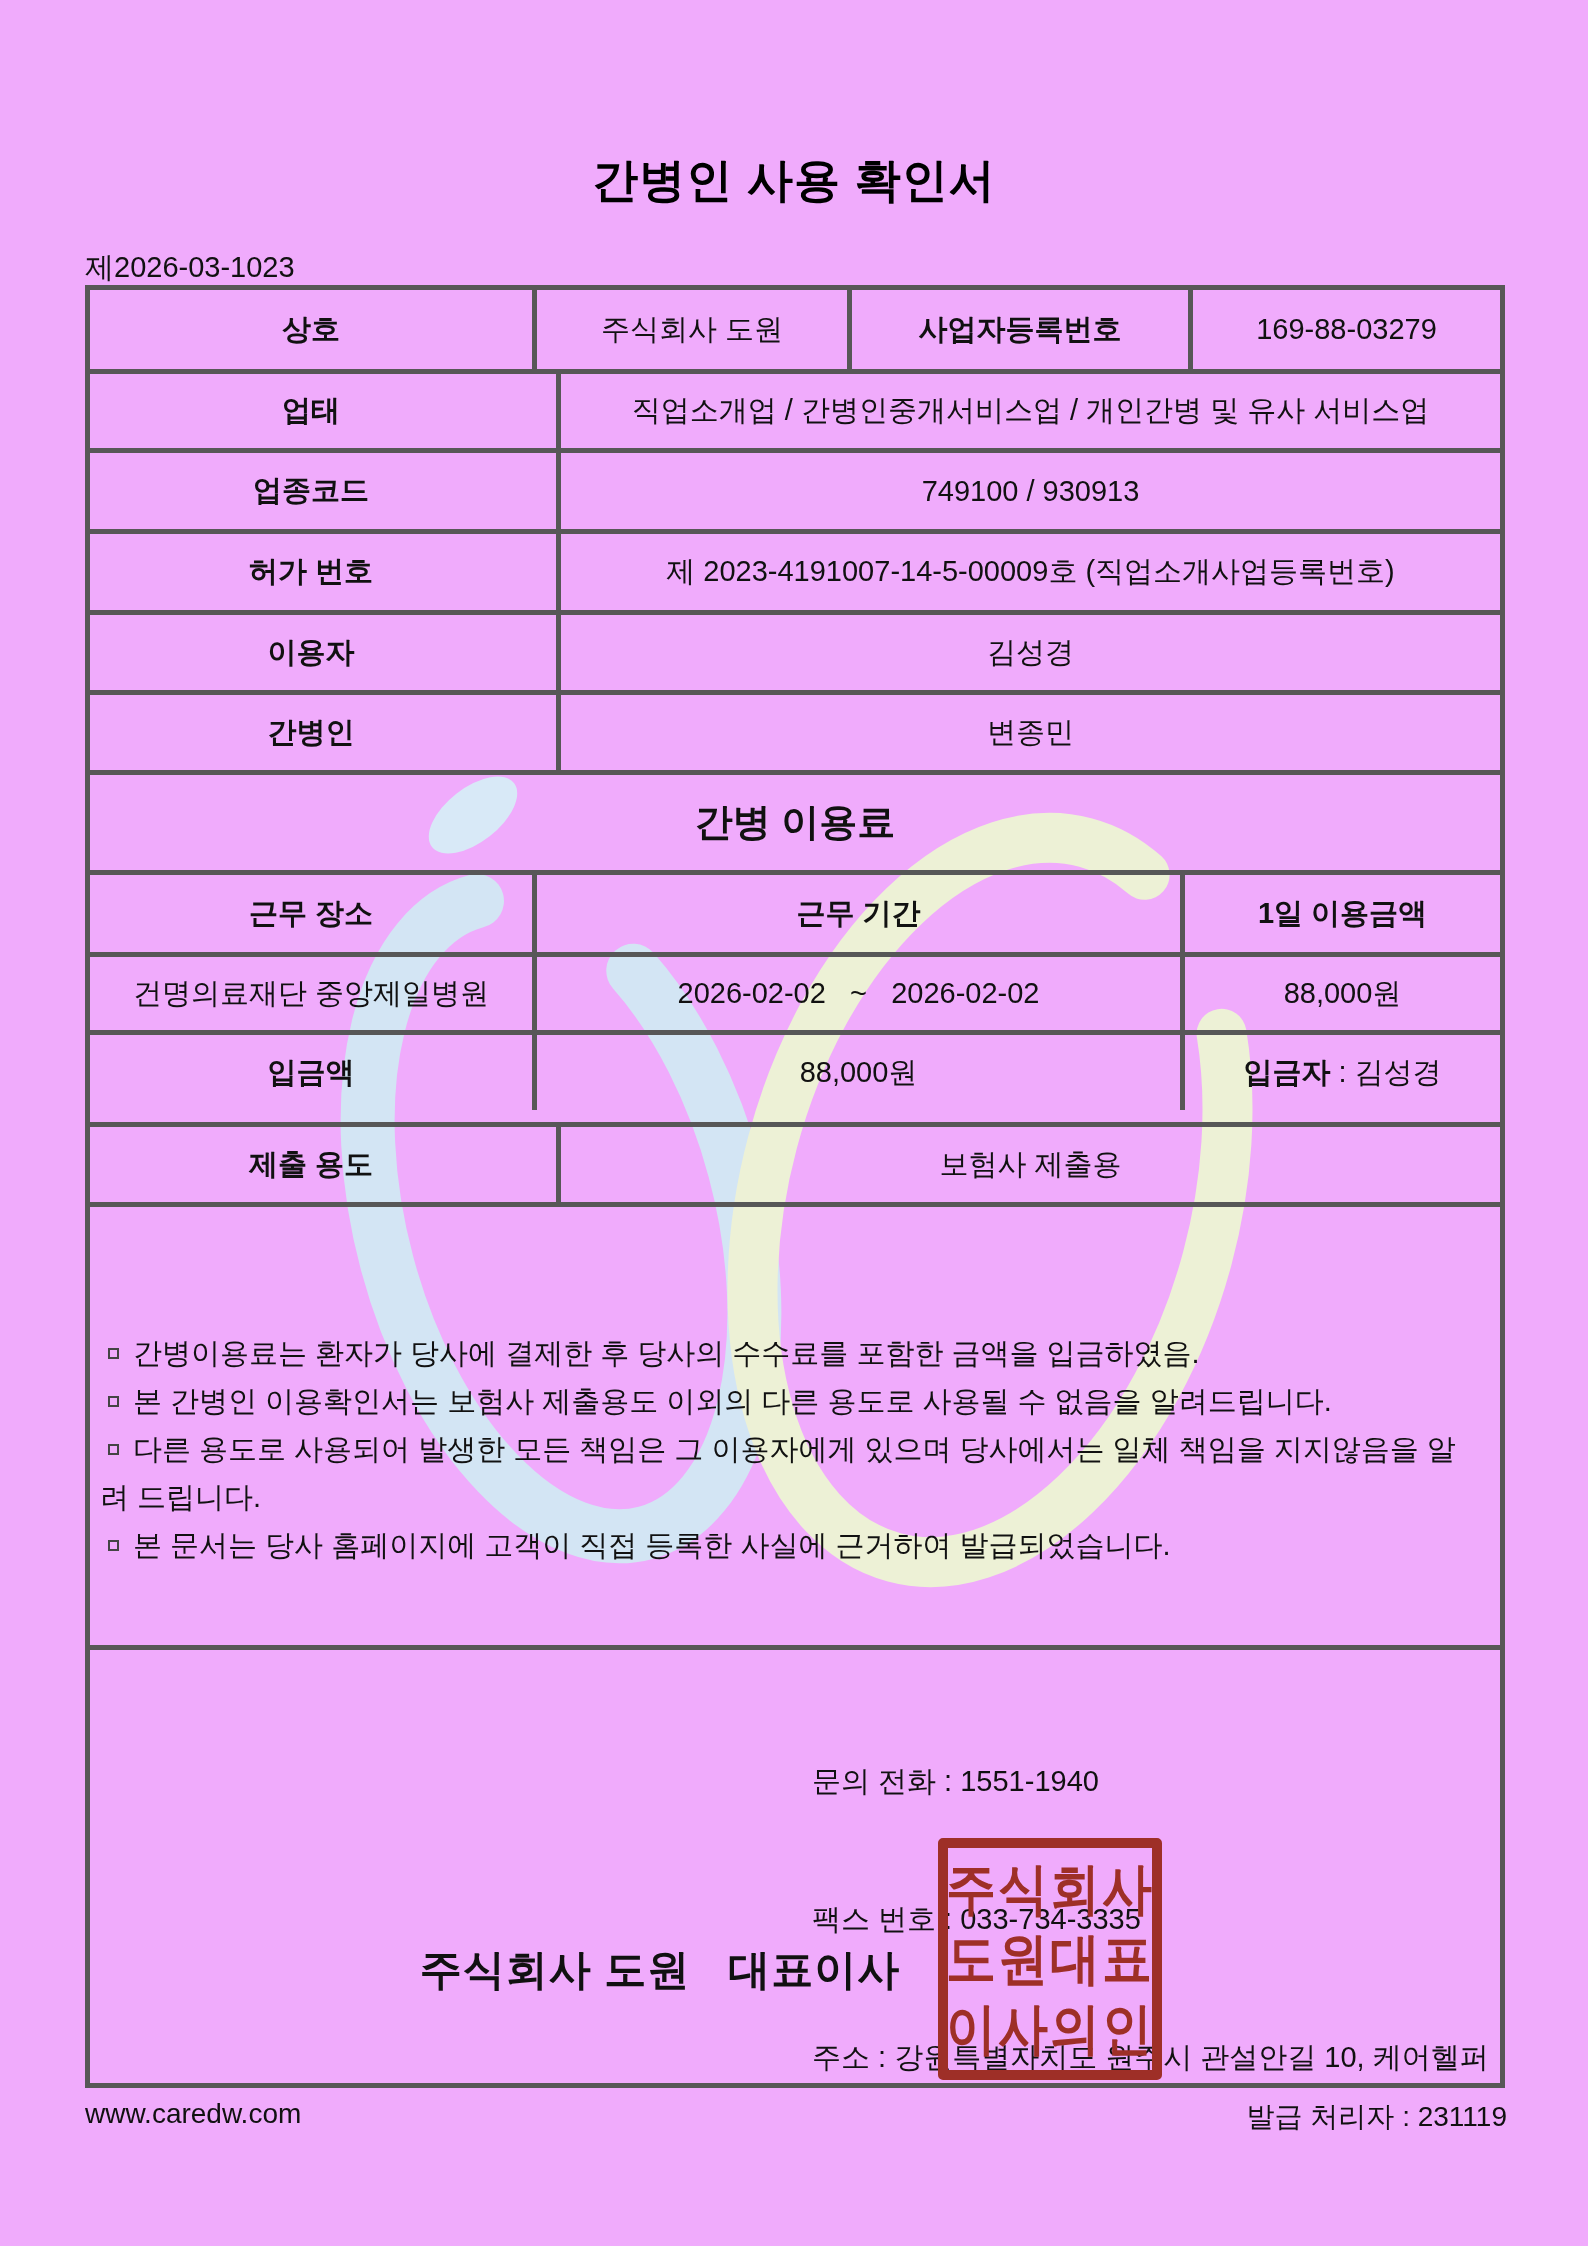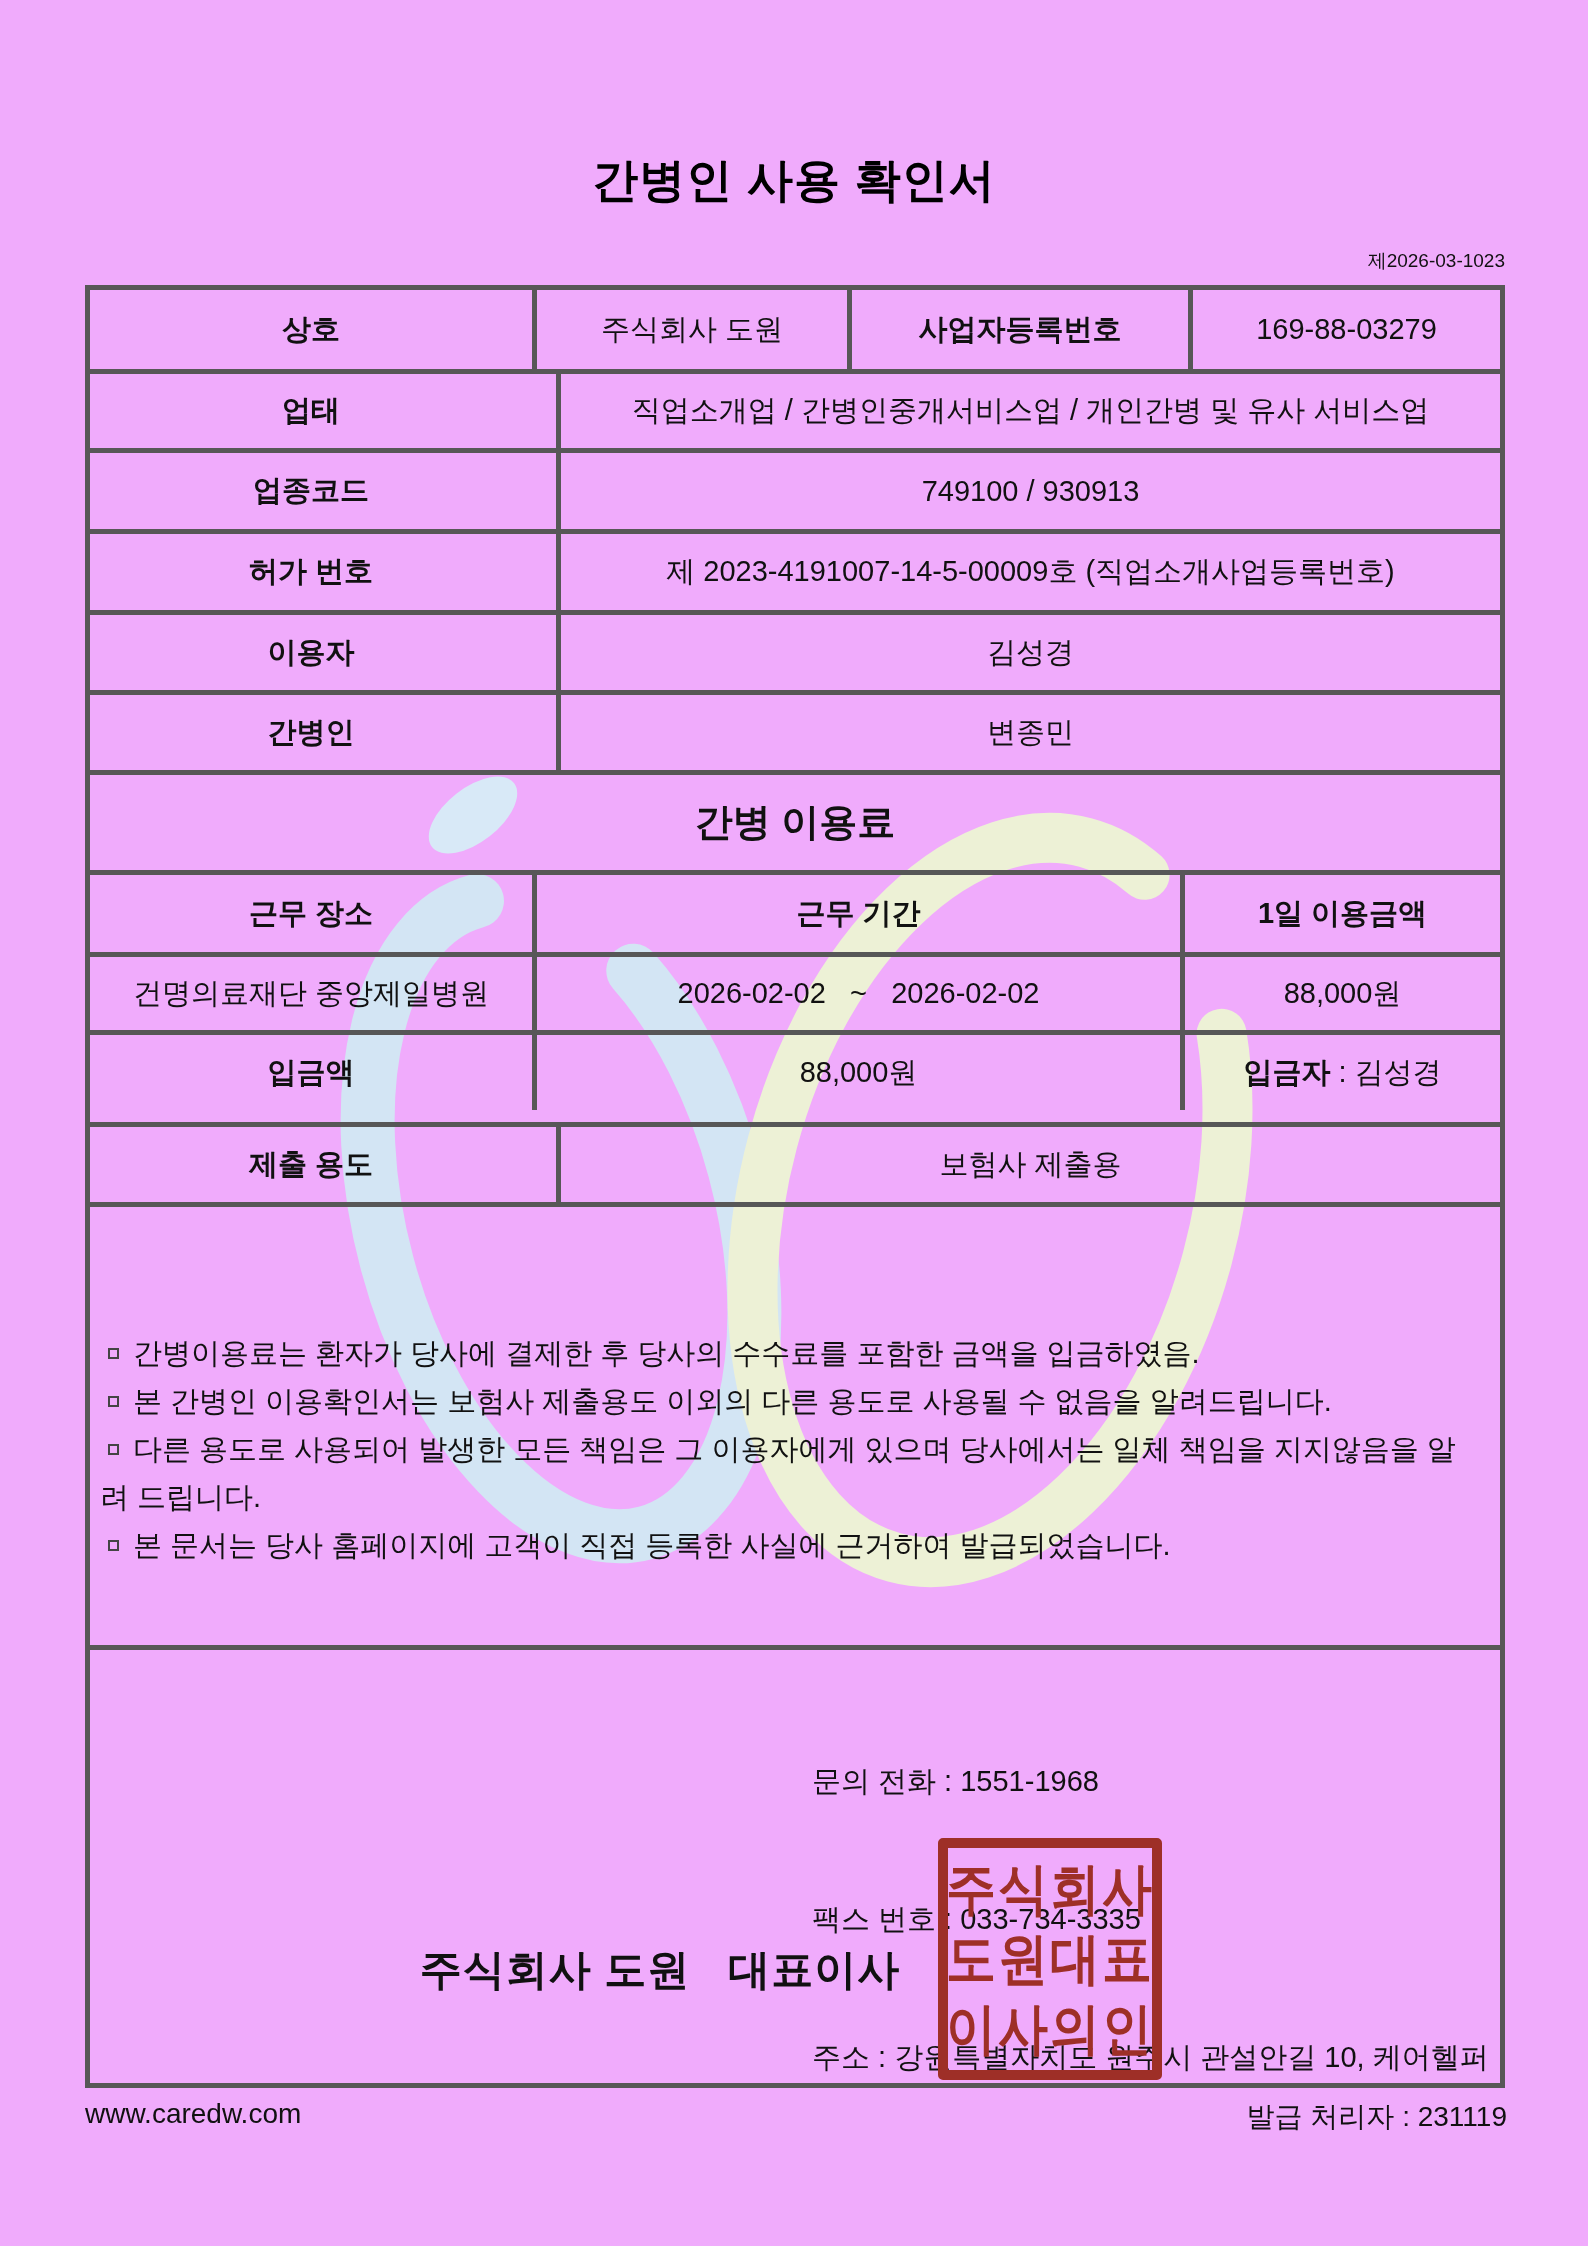--- a/index.html
+++ b/index.html
@@ -16,21 +16,21 @@
   .watermark { position: absolute; left: 0; top: 0; z-index: 0; }
   .content { position: absolute; inset: 0; z-index: 1; }
 
   .title {
     position: absolute; top: 150px; left: 0; width: 100%;
     text-align: center; font-size: 46px; font-weight: bold; color: #000;
     letter-spacing: 1px;
   }
   .docno {
     position: absolute; top: 248px; left: 85px; width: 1420px;
-    text-align: right; font-size: 19px; color: #111;
+    text-align: left; font-size: 29px; color: #111;
   }
 
   .doc-table {
     position: absolute; left: 85px; top: 285px; width: 1420px; height: 1803px;
     border: 5px solid #575757;
   }
   .row { display: grid; width: 100%; }
   .row + .row { border-top: 5px solid #575757; }
   .cell {
     display: flex; align-items: center; justify-content: center;
@@ -172,21 +172,21 @@
           <div class="note-line"><span class="bullet"></span><span>간병이용료는 환자가 당사에 결제한 후 당사의 수수료를 포함한 금액을 입금하였음.</span></div>
           <div class="note-line"><span class="bullet"></span><span>본 간병인 이용확인서는 보험사 제출용도 이외의 다른 용도로 사용될 수 없음을 알려드립니다.</span></div>
           <div class="note-line"><span class="bullet"></span><span>다른 용도로 사용되어 발생한 모든 책임은 그 이용자에게 있으며 당사에서는 일체 책임을 지지않음을 알려 드립니다.</span></div>
           <div class="note-line"><span class="bullet"></span><span>본 문서는 당사 홈페이지에 고객이 직접 등록한 사실에 근거하여 발급되었습니다.</span></div>
         </div>
       </div>
 
       <div class="row r-bottom">
         <div class="bottom-box">
           <div class="contact">
-            <div>문의 전화 : 1551-1968</div>
+            <div>문의 전화 : 1551-1940</div>
             <div>팩스 번호 : 033-734-3335</div>
             <div>주소 : 강원특별자치도 원주시 관설안길 10, 케어헬퍼</div>
           </div>
           <div class="signature">주식회사 도원   대표이사</div>
           <div class="seal">
             <div class="seal-line">주식회사</div>
             <div class="seal-line">도원대표</div>
             <div class="seal-line">이사의인</div>
           </div>
         </div>

